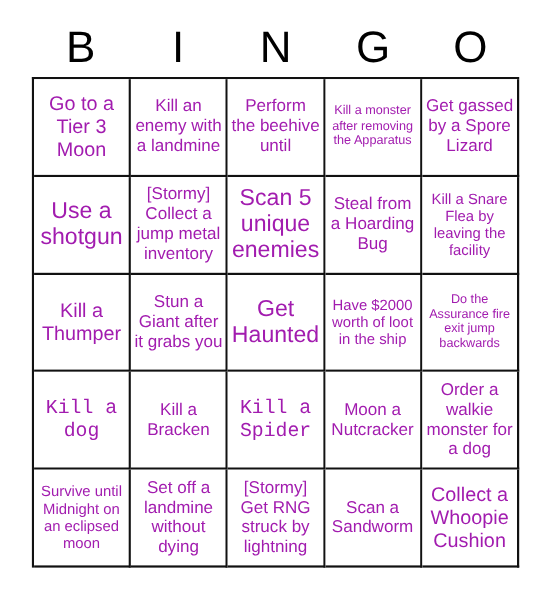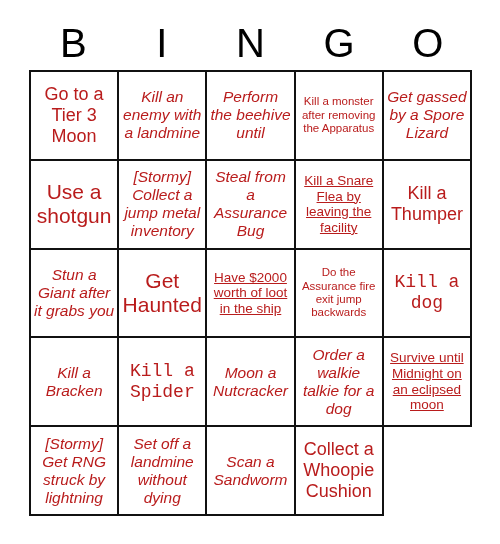--- a/index.html
+++ b/index.html
@@ -70,31 +70,31 @@
     justify-content: center;
     text-align: center;
     padding: 2px 3px;
     background: #ffffff;
     overflow: hidden;
   }
   .cell-text {
     display: block;
     width: 100%;
     line-height: 1.16;
-    color: #b91c1c;
+    color: #a21caf;
     word-wrap: break-word;
     hyphens: none;
   }
 
   
   .fs-xxl .cell-text { font-size: 18px; font-family: Liberation Mono, monospace; }
   .fs-xl  .cell-text { font-size: 21px; }
   .fs-lg  .cell-text { font-size: 18px; }
-  .fs-md  .cell-text { font-size: 15.5px; font-style: italic; }
-  .fs-sm  .cell-text { font-size: 13.5px; text-decoration: underline; }
+  .fs-md  .cell-text { font-size: 15.5px; }
+  .fs-sm  .cell-text { font-size: 13.5px; }
   .fs-xs  .cell-text { font-size: 11.5px; }
 </style>
 </head>
 <body>
 
 <div id="card-root">
 
   <div id="bingo-header">
     <span class="header-letter">B</span>
     <span class="header-letter">I</span>
@@ -120,22 +120,25 @@
     <div class="bingo-cell fs-md">
       <span class="cell-text">Get gassed by a Spore Lizard</span>
     </div>
 
     <div class="bingo-cell fs-xl">
       <span class="cell-text">Use a shotgun</span>
     </div>
     <div class="bingo-cell fs-md">
       <span class="cell-text">[Stormy] Collect a jump metal inventory</span>
     </div>
+    <div class="bingo-cell fs-xl">
+      <span class="cell-text">Scan 5 unique enemies</span>
+    </div>
     <div class="bingo-cell fs-md">
-      <span class="cell-text">Steal from a Assurance Bug</span>
+      <span class="cell-text">Steal from a Hoarding Bug</span>
     </div>
     <div class="bingo-cell fs-sm">
       <span class="cell-text">Kill a Snare Flea by leaving the facility</span>
     </div>
 
     <div class="bingo-cell fs-lg">
       <span class="cell-text">Kill a Thumper</span>
     </div>
     <div class="bingo-cell fs-md">
       <span class="cell-text">Stun a Giant after it grabs you</span>
@@ -156,31 +159,31 @@
     <div class="bingo-cell fs-md">
       <span class="cell-text">Kill a Bracken</span>
     </div>
     <div class="bingo-cell fs-xxl">
       <span class="cell-text">Kill a Spider</span>
     </div>
     <div class="bingo-cell fs-md">
       <span class="cell-text">Moon a Nutcracker</span>
     </div>
     <div class="bingo-cell fs-md">
-      <span class="cell-text">Order a walkie talkie for a dog</span>
+      <span class="cell-text">Order a walkie monster for a dog</span>
     </div>
 
     <div class="bingo-cell fs-sm">
       <span class="cell-text">Survive until Midnight on an eclipsed moon</span>
     </div>
     <div class="bingo-cell fs-md">
-      <span class="cell-text">[Stormy] Get RNG struck by lightning</span>
+      <span class="cell-text">Set off a landmine without dying</span>
     </div>
     <div class="bingo-cell fs-md">
-      <span class="cell-text">Set off a landmine without dying</span>
+      <span class="cell-text">[Stormy] Get RNG struck by lightning</span>
     </div>
     <div class="bingo-cell fs-md">
       <span class="cell-text">Scan a Sandworm</span>
     </div>
     <div class="bingo-cell fs-lg">
       <span class="cell-text">Collect a Whoopie Cushion</span>
     </div>
 
   </div>
 </div>

